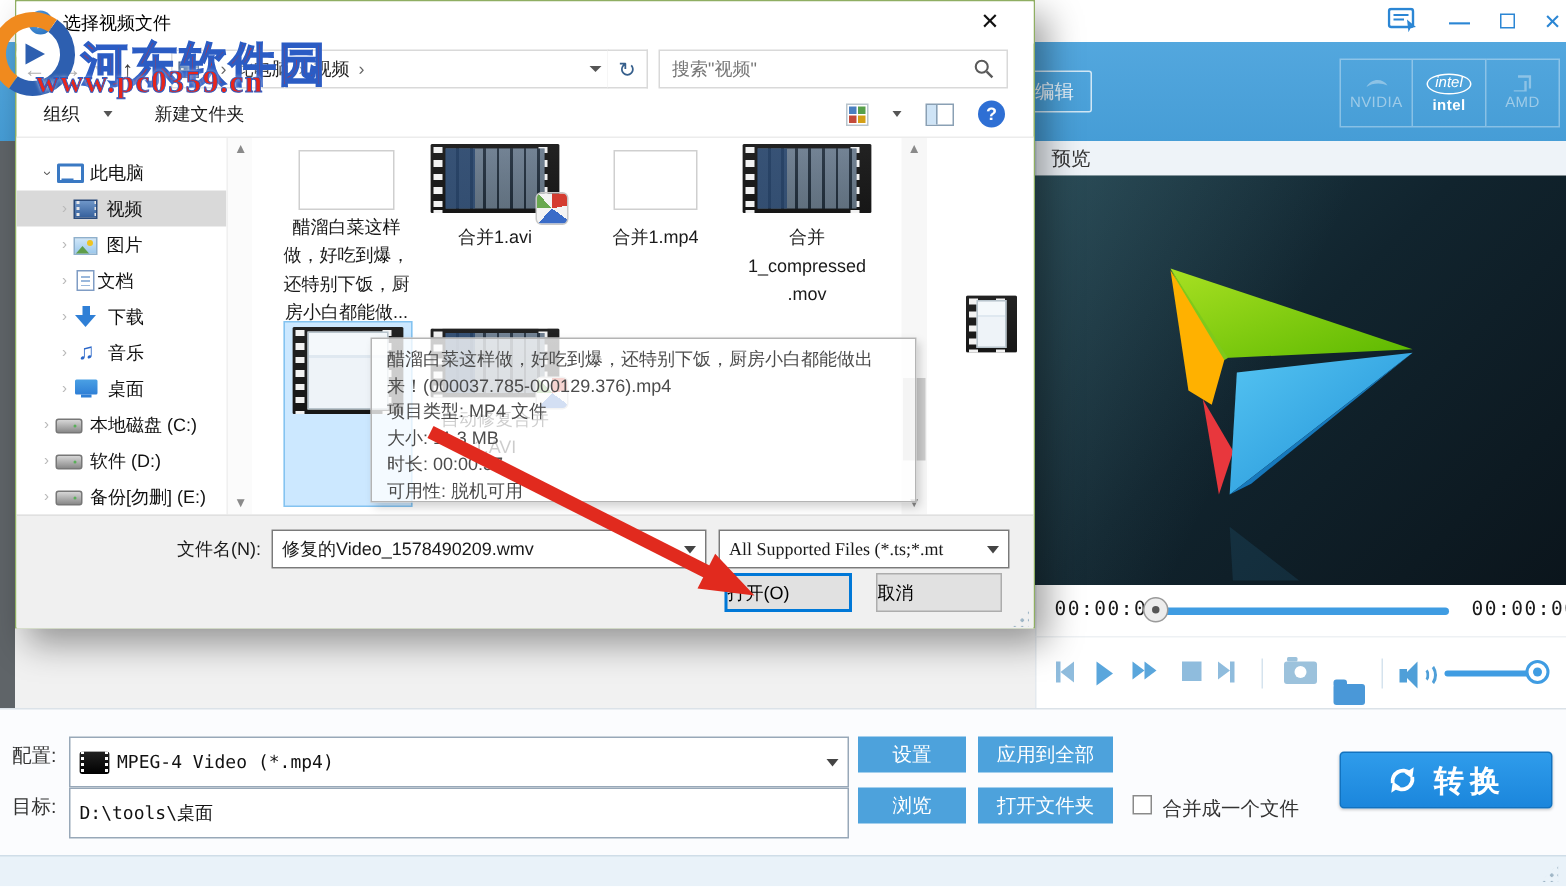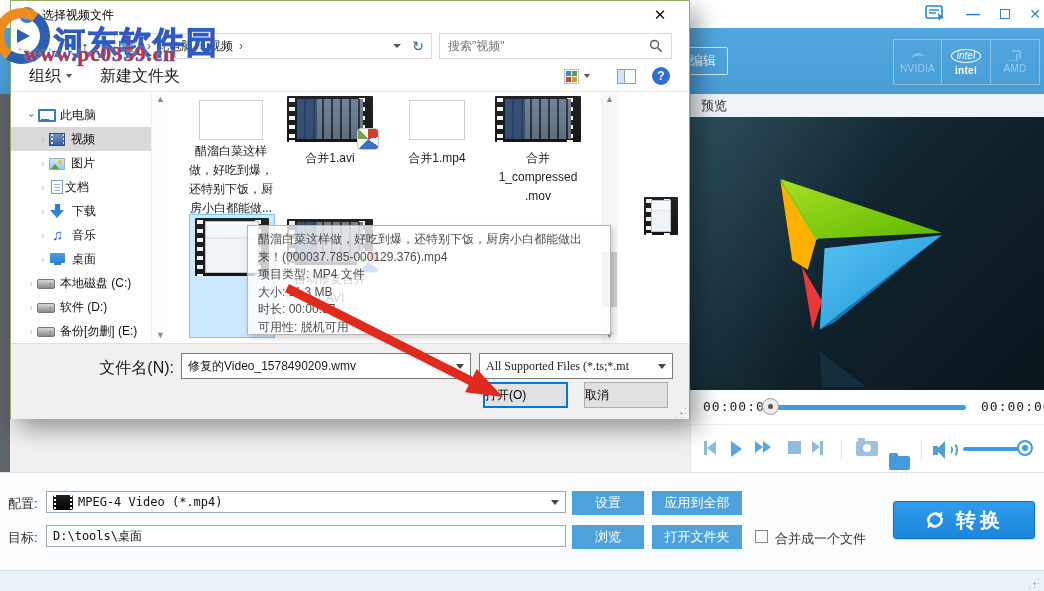--- a/index.html
+++ b/index.html
@@ -47,21 +47,21 @@
   .folder::before { content:""; position:absolute; left:0; top:-3px; width:9px; height:4px; background:#4a98d8; border-radius:2px 2px 0 0; }
   .spk-body { width:5px; height:9px; background:#4f9fd8; left:0; top:5px; }
   .spk-cone { left:3px; top:0; width:0; height:0; border-right:9px solid #4f9fd8; border-top:9px solid transparent; border-bottom:9px solid transparent; }
   .spk-arc { border:2px solid #4f9fd8; border-left-color:transparent; border-top-color:transparent; border-bottom-color:transparent; border-radius:50%; }
   .vol-track { top:22px; height:4px; background:#3f9ce2; border-radius:2px; }
   .vol-handle { top:15px; width:16px; height:16px; border-radius:50%; background:#fff; border:2px solid #3f9ce2; }
   .vol-handle::after { content:""; position:absolute; left:3px; top:3px; width:6px; height:6px; border-radius:50%; background:#3f9ce2; }
 
   .bottom-panel { left:0; top:472px; width:1044px; height:98px; background:#fbfcfe; border-top:1px solid #dbe2e8; }
   .bp-label { font-size:13px; color:#333; }
-  .bp-field { background:#fff; border:1px solid #98a8b8; height:22px; display:flex; align-items:center; padding:0 6px; font-family:"DejaVu Sans Mono",monospace; font-size:12px; color:#111; }
+  .bp-field { background:#fff; border:1px solid #98a8b8; height:34px; display:flex; align-items:center; padding:0 6px; font-family:"DejaVu Sans Mono",monospace; font-size:12px; color:#111; }
   .bp-caret { margin-left:auto; width:0; height:0; border-top:5px solid #444; border-left:4px solid transparent; border-right:4px solid transparent; }
   .mpeg-ic { width:20px; height:15px; background:#111; border-radius:2px; margin-right:5px; position:relative; flex:none;
      background-image:repeating-linear-gradient(to bottom,#fff 0 2px, rgba(0,0,0,0) 2px 4px),repeating-linear-gradient(to bottom,#fff 0 2px, rgba(0,0,0,0) 2px 4px),linear-gradient(#222,#000);
      background-size:2px 100%,2px 100%,100% 100%; background-position:1px 0,17px 0,0 0; background-repeat:repeat-y,repeat-y,no-repeat; }
   .btn-flat { background:#4da2dc; color:#fff; font-size:13px; text-align:center; display:flex; align-items:center; justify-content:center; }
   .chk-box { width:13px; height:13px; background:#fff; border:1px solid #8a8a8a; }
   .convert-btn { left:893px; top:500px; width:142px; height:38px; background:linear-gradient(#2f9ceb,#1b86dc); border:1px solid #1272bf; border-radius:3px; box-shadow:0 1px 2px rgba(0,0,0,.2); display:flex; align-items:center; justify-content:center; gap:10px; color:#fff; font-size:20px; font-weight:bold; letter-spacing:4px; }
   .status-strip { left:0; top:570px; width:1044px; height:21px; background:#e9f2f9; border-top:1px solid #cfdde8; }
   .grip { right:5px; top:5px; width:12px; height:12px;
     background-image:radial-gradient(circle,#9fb6c6 1.2px,transparent 1.3px);
@@ -81,21 +81,21 @@
   .nav-arrow { font-size:15px; color:#b0b0b0; width:24px; text-align:center; }
   .nav-arrow.en { color:#3a3a3a; }
   .addr { position:absolute; left:103px; top:2px; width:292px; height:26px; border:1px solid #d9d9d9; background:#fff; display:flex; align-items:center; padding:0 4px; }
   .crumb-sep { color:#666; font-size:12px; padding:0 6px; }
   .crumb { font-size:12px; color:#1a1a1a; }
   .addr-caret { margin-left:auto; width:0; height:0; border-top:4px solid #555; border-left:4px solid transparent; border-right:4px solid transparent; }
   .refresh-btn { position:absolute; left:394px; top:2px; width:27px; height:26px; border:1px solid #d9d9d9; border-left:none; background:#fff; text-align:center; line-height:25px; font-size:14px; color:#365f8c; }
   .search { position:absolute; left:428px; top:2px; width:233px; height:26px; border:1px solid #d9d9d9; background:#fff; display:flex; align-items:center; padding:0 8px; }
   .search input { border:none; outline:none; flex:1; font-size:12px; color:#333; font-family:inherit; background:transparent; }
   .dlg-toolbar { left:0; top:60px; width:100%; height:31px; display:flex; align-items:center; border-bottom:1px solid #ececec; }
-  .tb-item { font-size:16px; color:#1a1a1a; display:flex; align-items:center; gap:5px;justify-content:flex-end; }
+  .tb-item { font-size:12px; color:#1a1a1a; display:flex; align-items:center; gap:16px;justify-content:flex-end; }
   .tb-caret { width:0; height:0; border-top:4px solid #555; border-left:3.5px solid transparent; border-right:3.5px solid transparent; }
   .views-ic { width:15px; height:15px; position:relative; border:1px solid #b8c4cc; background:#fff; }
   .views-ic i { position:absolute; width:5px; height:5px; }
   .pane-ic { width:19px; height:15px; border:1px solid #8aa0b4; background:#fff; position:relative; }
   .pane-ic::before { content:""; position:absolute; left:0; top:0; bottom:0; width:6px; background:#cfe4f6; border-right:1px solid #8aa0b4; }
   .help-ic { width:18px; height:18px; border-radius:50%; background:#2e6fd4; color:#fff; font-weight:bold; font-size:12px; text-align:center; line-height:18px; }
 
   .dlg-body { left:0; top:91px; width:100%; height:251px; background:#fff; }
   .side-row { position:absolute; left:0; width:140px; height:24px; display:flex; align-items:center; font-size:12px; color:#111; }
   .side-row.sel { background:#d9d9d9; }
@@ -472,21 +472,21 @@
         </div>
 
       <div class="abs file-scroll">
         <span class="scr-arrow" style="top:0;">▲</span>
         <span class="scr-arrow" style="bottom:0;">▼</span>
         <div class="abs" style="left:1px;top:160px;width:15px;height:55px;background:#cdcdcd;"></div>
       </div>
     </div>
 
     <div class="abs dlg-footer">
-      <span class="abs" style="right:515px;top:14px;font-size:16px;">文件名(N):</span>
+      <span class="abs" style="right:515px;top:14px;font-size:12px;">文件名(N):</span>
       <div class="combo" style="left:170px;top:9px;width:290px;">
         <span style="white-space:nowrap;overflow:hidden;">修复的Video_1578490209.wmv</span>
         <span class="caret"></span>
       </div>
       <div class="combo" style="left:468px;top:9px;width:194px;font-family:Liberation Serif, serif;">
         <span style="white-space:nowrap;overflow:hidden;">All Supported Files (*.ts;*.mt</span>
         <span class="caret"></span>
       </div>
       <div class="dlg-btn default" style="left:472px;top:38px;width:85px;">打开(O)</div>
       <div class="dlg-btn" style="left:573px;top:38px;width:84px;">取消</div>

